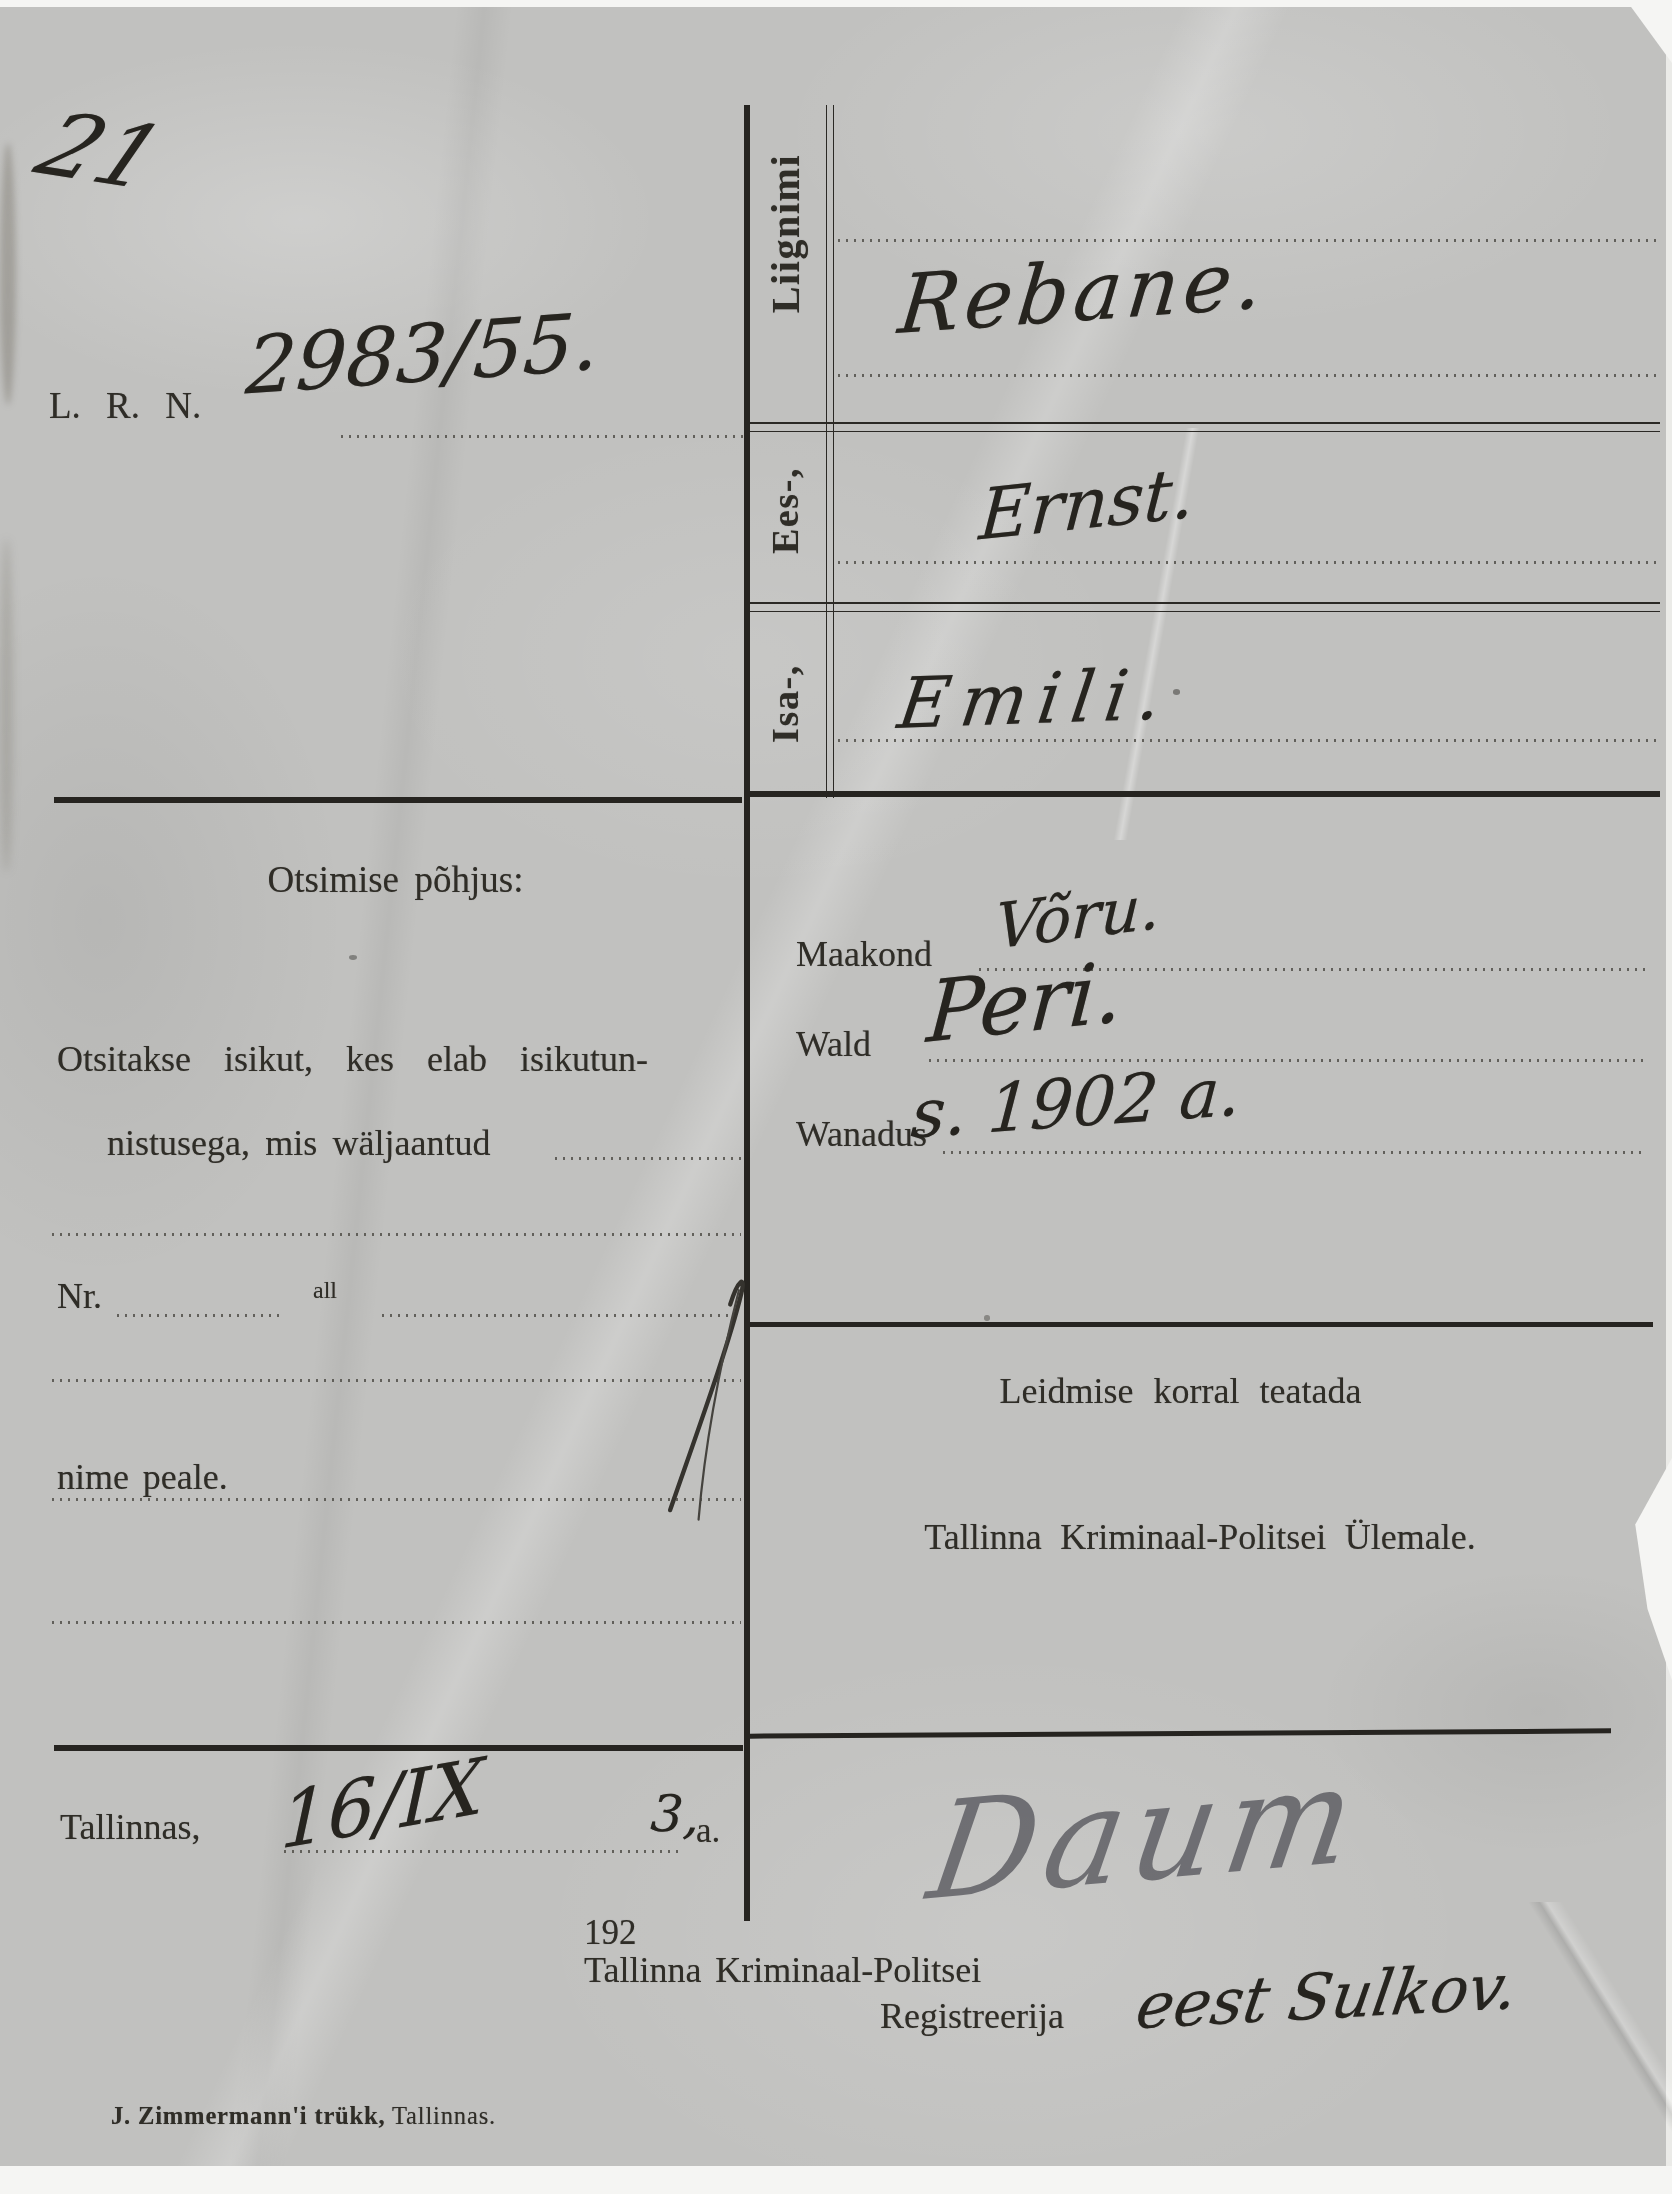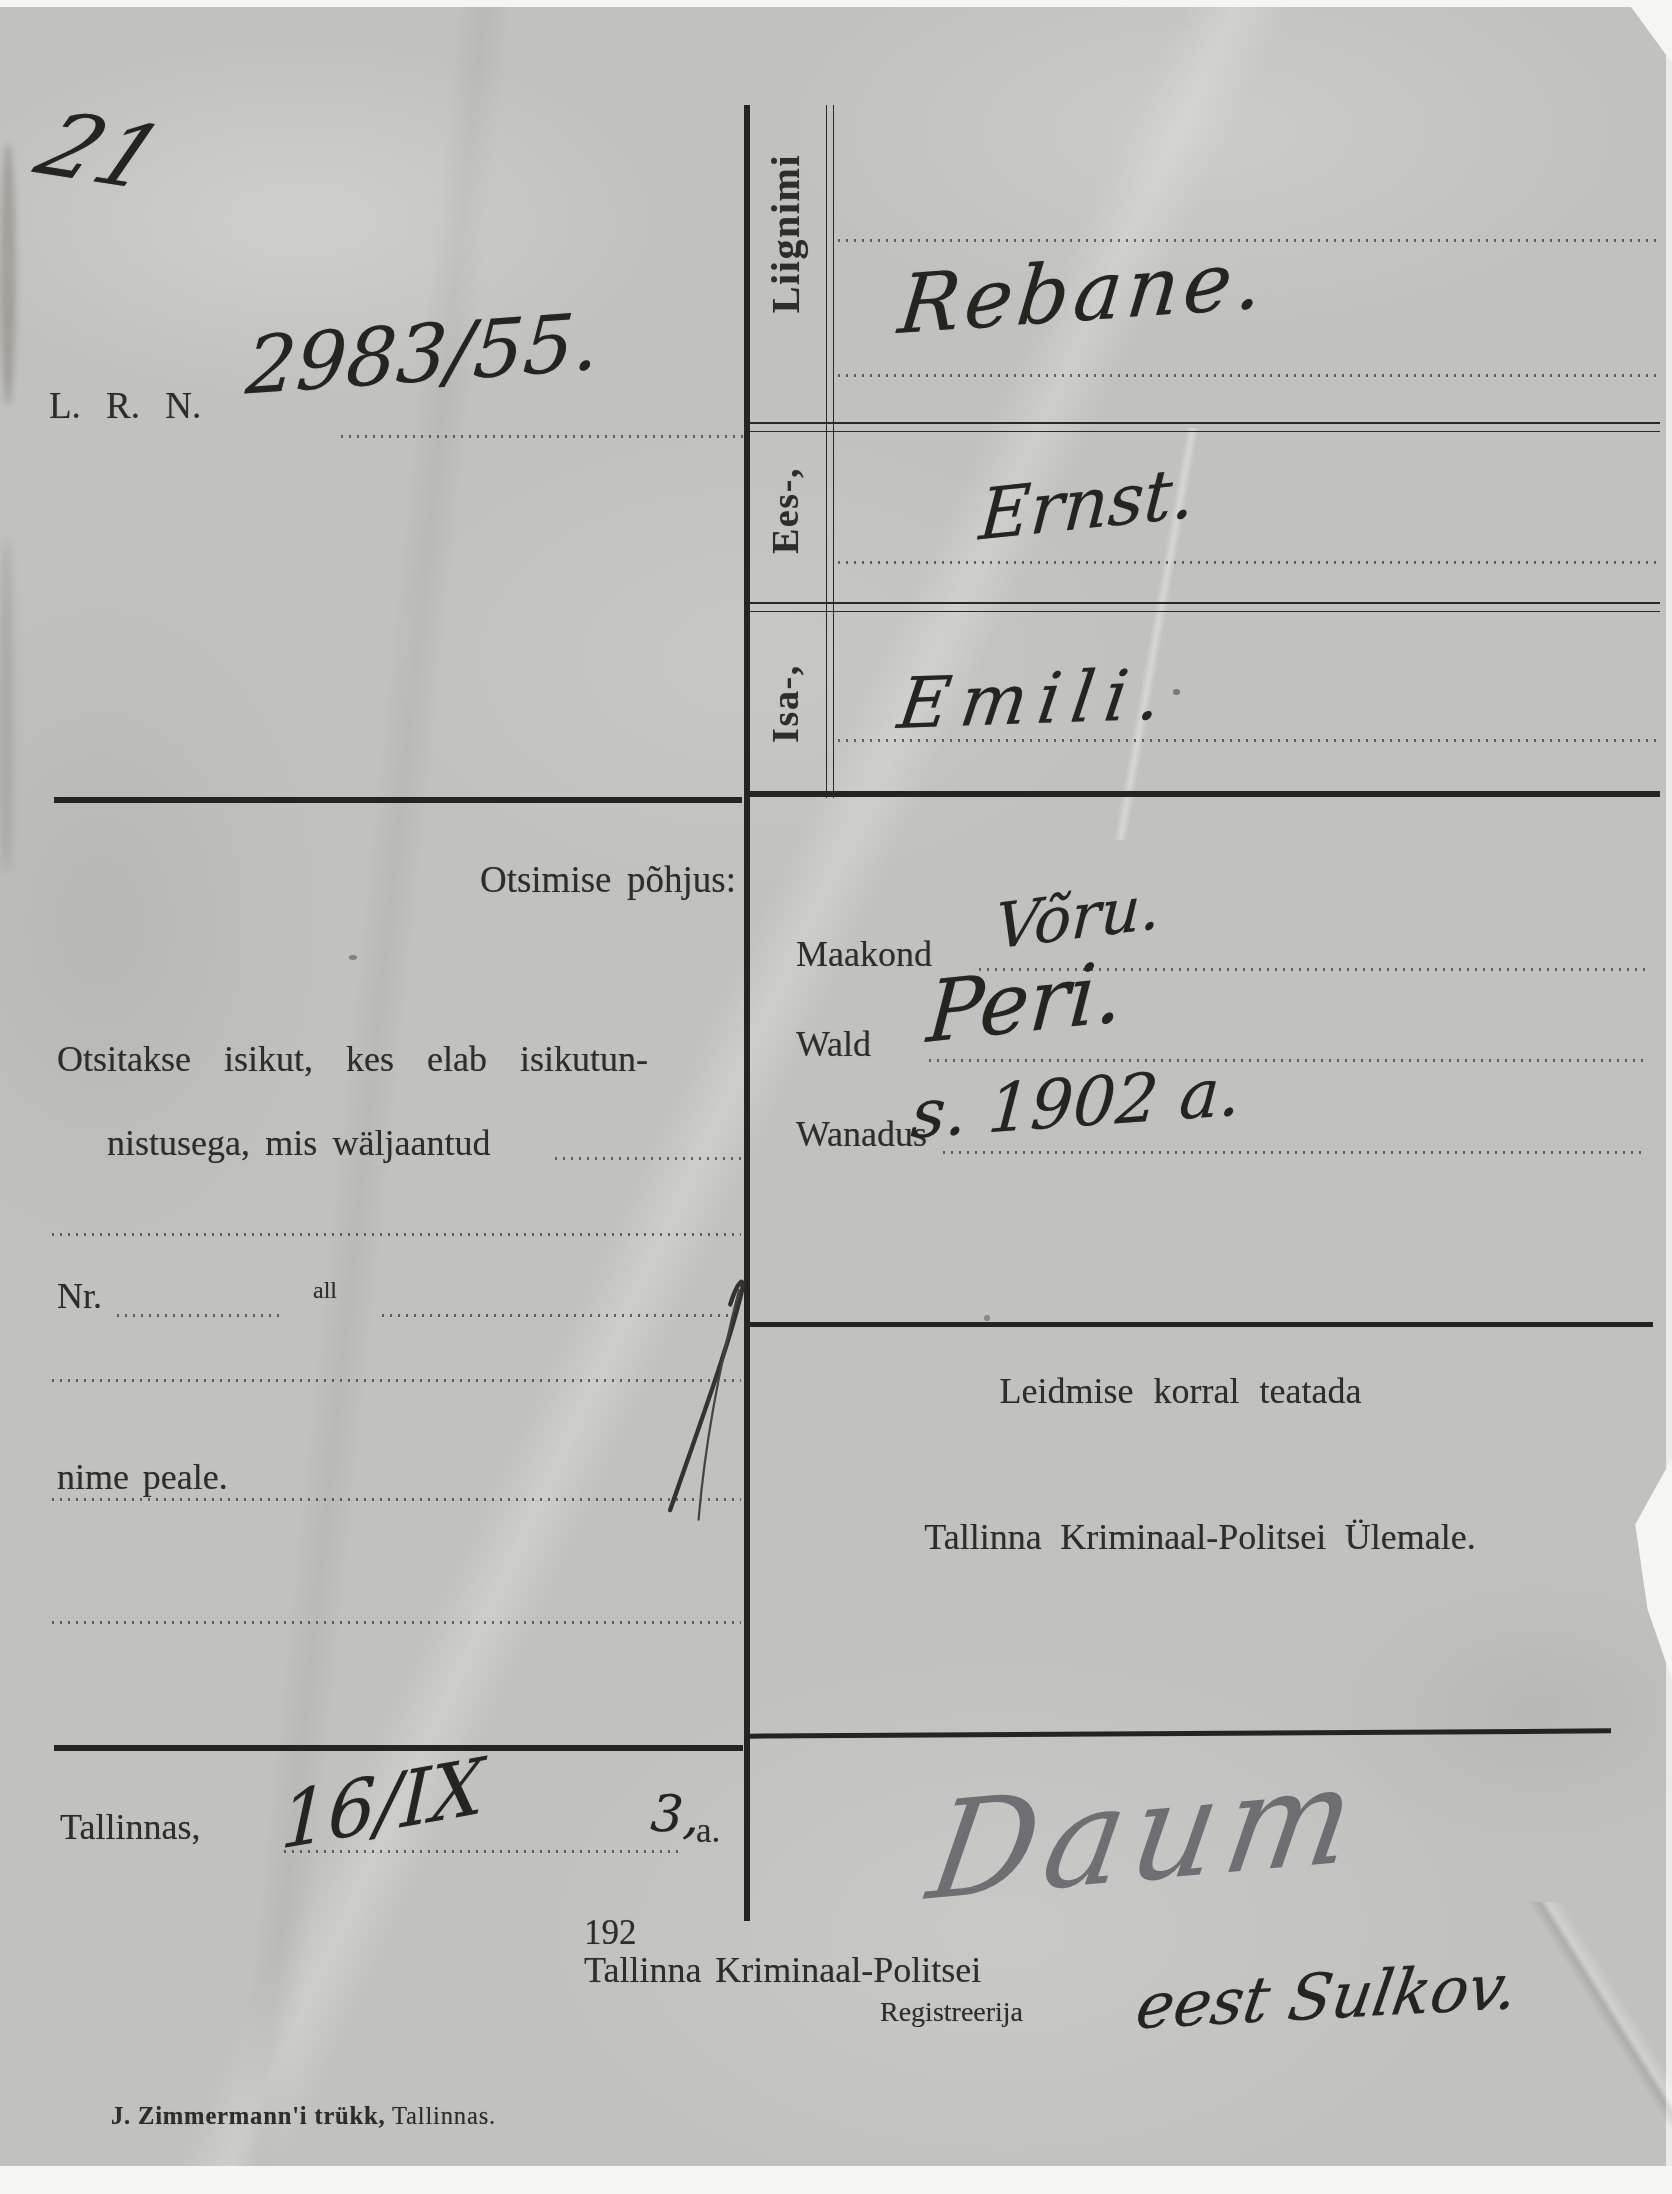--- a/index.html
+++ b/index.html
@@ -102,21 +102,21 @@
 
   <div class="dbl" style="left:750px;top:602px;width:910px;"></div>
 
   <div class="rot print" style="left:666px;top:678px;width:238px;height:51px;font-size:38px;">Isa-,</div>
   <div class="hand" style="left:899px;top:664px;font-size:70px;letter-spacing:11px;transform:rotate(-2deg) skewX(-10deg);">Emili.</div>
   <div class="dotted" style="left:838px;top:739px;width:819px;"></div>
 
   <div class="thick" style="left:750px;top:791px;width:910px;height:5.5px;"></div>
   <div class="thick" style="left:54px;top:797px;width:688px;height:5.5px;"></div>
 
-  <div class="print center" style="left:55px;top:860px;width:681px;font-size:37px;word-spacing:6.3px;text-align:right;">Otsimise põhjus:</div>
+  <div class="print center" style="left:55px;top:860px;width:681px;font-size:37px;word-spacing:6.3px;">Otsimise põhjus:</div>
   <div class="print" style="left:57px;top:1040px;font-size:36px;word-spacing:24px;">Otsitakse isikut, kes elab isikutun-</div>
   <div class="print" style="left:107px;top:1124px;font-size:36px;word-spacing:6.3px;">nistusega, mis wäljaantud</div>
   <div class="dotted" style="left:555px;top:1157px;width:187px;"></div>
 
   <div class="dotted" style="left:52px;top:1233px;width:689px;"></div>
   <div class="print" style="left:57px;top:1277px;font-size:36px;text-align:center;">Nr.</div>
   <div class="dotted" style="left:117px;top:1314px;width:168px;"></div>
   <div class="print" style="left:313px;top:1277px;font-size:24px;">all</div>
   <div class="dotted" style="left:382px;top:1314px;width:360px;"></div>
   <div class="dotted" style="left:52px;top:1379px;width:689px;"></div>
@@ -150,20 +150,20 @@
 
   <div class="print" style="left:60px;top:1808px;font-size:36px;">Tallinnas,</div>
   <div class="hand" style="left:279px;top:1766px;font-size:76px;transform:rotate(-10deg) skewX(-12deg);">16/IX</div>
   <div class="dotted" style="left:284px;top:1850px;width:396px;"></div>
   <div class="print" style="left:584px;top:1914px;font-size:35px;">192</div>
   <div class="hand" style="left:651px;top:1789px;font-size:51px;transform:rotate(4deg);">3,</div>
   <div class="print" style="left:696px;top:1812px;font-size:35px;">a.</div>
 
   <div class="pencil" style="left:931px;top:1767px;font-size:133px;transform:rotate(-5deg) skewX(-14deg);letter-spacing:8px;">Daum</div>
   <div class="print" style="left:584px;top:1951px;font-size:36px;word-spacing:4.8px;">Tallinna Kriminaal-Politsei</div>
-  <div class="print" style="left:880px;top:1997px;font-size:28px;">Registreerija</div>
+  <div class="print" style="left:880px;top:1997px;font-size:36px;">Registreerija</div>
   <div class="hand" style="left:1137px;top:1965px;font-size:63px;transform:rotate(-3deg) skewX(-12deg);">eest Sulkov.</div>
 
   <div class="print" style="left:111px;top:2102px;font-size:24.6px;font-weight:700;letter-spacing:0.8px;">J. Zimmermann'i trükk,</div>
   <div class="print" style="left:392px;top:2102px;font-size:24.6px;font-weight:400;letter-spacing:0.8px;">Tallinnas.</div>
 
 </div>
 
 
 </body></html>

